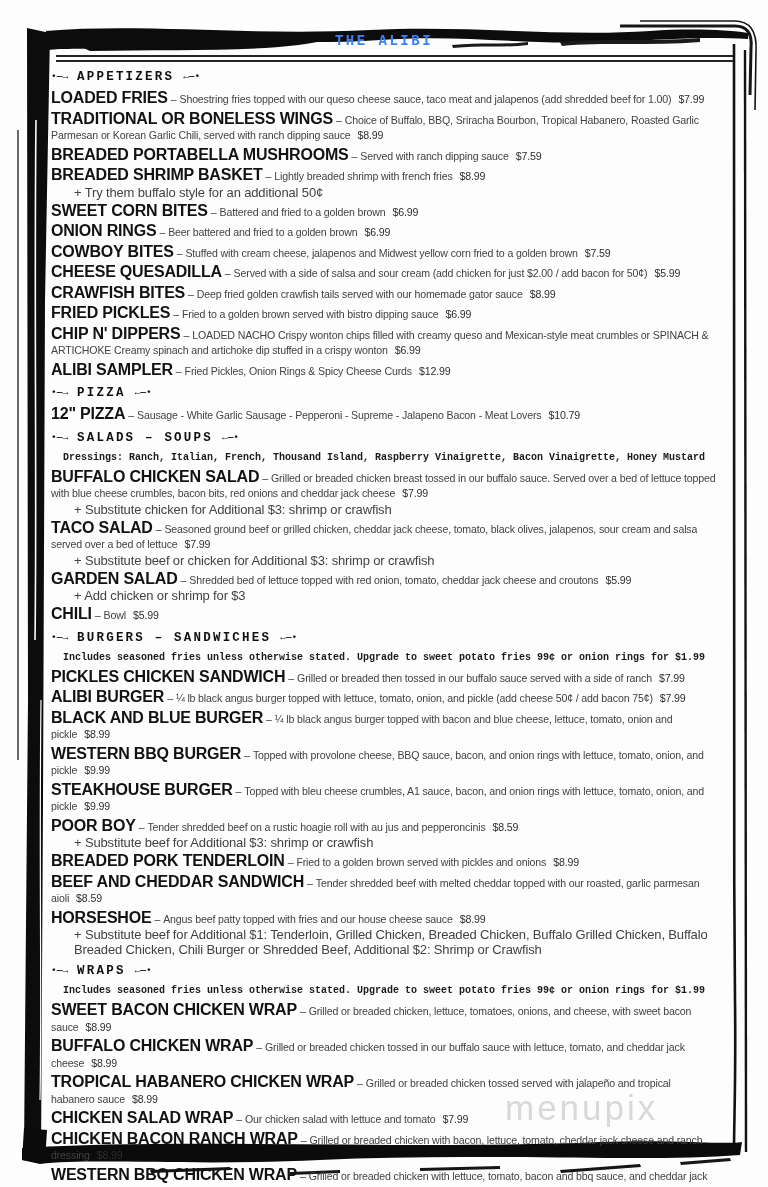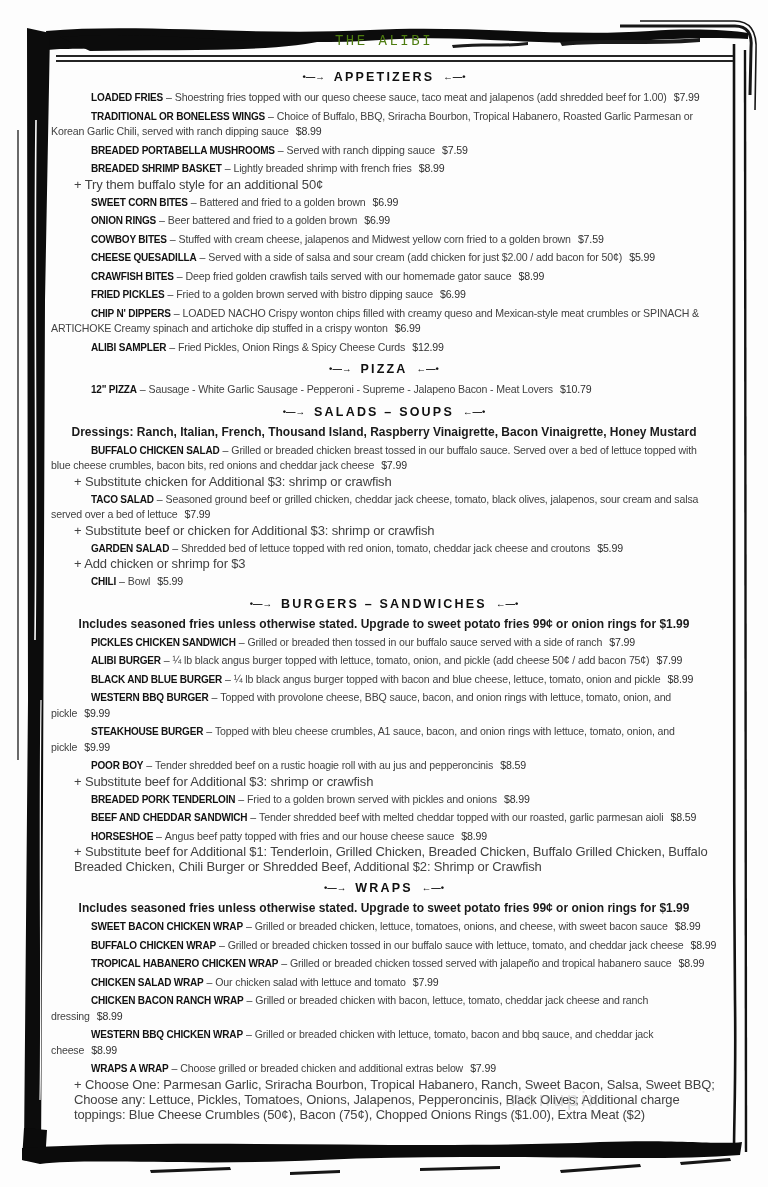--- a/index.html
+++ b/index.html
@@ -9,65 +9,64 @@
     background:#fdfdfd;
     overflow:hidden;
     font-family:"Liberation Sans",sans-serif;
     color:#1a1a1a;
   }
   .border-svg{position:absolute;left:0;top:0;z-index:1;}
   .page-title{
     position:absolute;top:33px;left:0;width:100%;
     text-align:center;
     font-family:"Liberation Mono","DejaVu Sans Mono",monospace;
-    font-weight:normal;font-size:14px;letter-spacing:2.5px;color:#4d7c0f;
+    font-weight:bold;font-size:14px;letter-spacing:2.5px;color:#3b82f6;
     z-index:2;
   }
   .double-rule{
     position:absolute;top:55px;left:56px;right:35px;height:3px;
     border-top:2px solid #242424;border-bottom:2px solid #242424;
     z-index:2;
   }
   .content{
     position:absolute;left:51px;top:63px;width:666px;z-index:2;
   }
   .section-header{
     margin:7px 0 5px 0;
-    text-align:center;
+    text-align:left;
     font-size:12.5px;line-height:15px;font-weight:bold;
-    letter-spacing:2.2px;color:#101010;
+    letter-spacing:2.2px;color:#101010;font-family:Liberation Mono, monospace;
   }
   .arrow{font-size:9.5px;letter-spacing:0;color:#151515;position:relative;top:-1px;}
   .arrow-left{margin-right:9px;}
   .arrow-right{margin-left:9px;}
   .section-subtitle{
     margin:0 0 4px 0;
     text-align:center;
-    font-family:Liberation Sans, sans-serif;
-    font-size:12px;line-height:14px;font-weight:bold;color:#1b1b1b;
+    font-family:Liberation Mono, monospace;
+    font-size:10px;line-height:14px;font-weight:bold;color:#1b1b1b;
   }
   .menu-item{margin:0 0 3px 0;}
   .item-line{
     margin:0;font-size:10.6px;line-height:15.5px;
     letter-spacing:-0.15px;color:#424242;
   }
   .item-name{
-    font-size:10px;font-weight:bold;color:#121212;
+    font-size:16px;font-weight:bold;color:#121212;
     letter-spacing:-0.2px;
-    margin-left:40px;
   }
   .item-dash{color:#3a3a3a;margin:0 3px;}
   .item-price{color:#2e2e2e;margin-left:7px;white-space:nowrap;margin-top:20px;}
   .item-note{
     margin:0;padding-left:23px;
     font-size:13px;line-height:15px;letter-spacing:-0.15px;color:#424242;
   }
   .watermark{
     position:absolute;left:505px;top:1088px;z-index:3;
-    font-size:20px;letter-spacing:3px;color:rgba(150,150,150,0.35);
+    font-size:35px;letter-spacing:3px;color:rgba(150,150,150,0.35);
     font-family:"Liberation Sans",sans-serif;
   }
 </style>
 </head>
 <body>
 
 <div class="page">
 
   <svg class="border-svg" width="768" height="1187" viewBox="0 0 768 1187">
 

